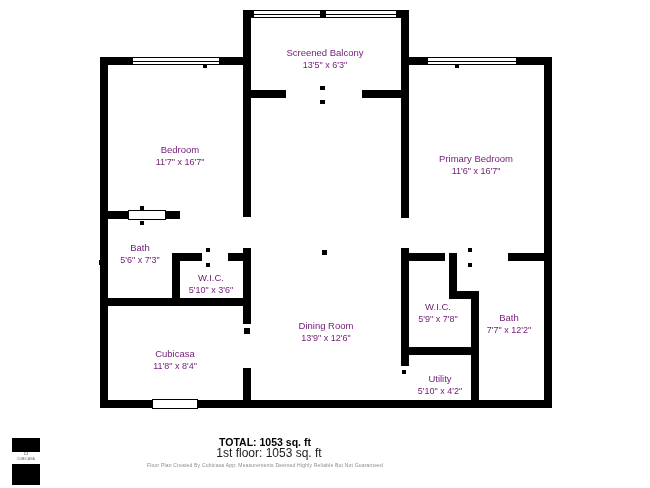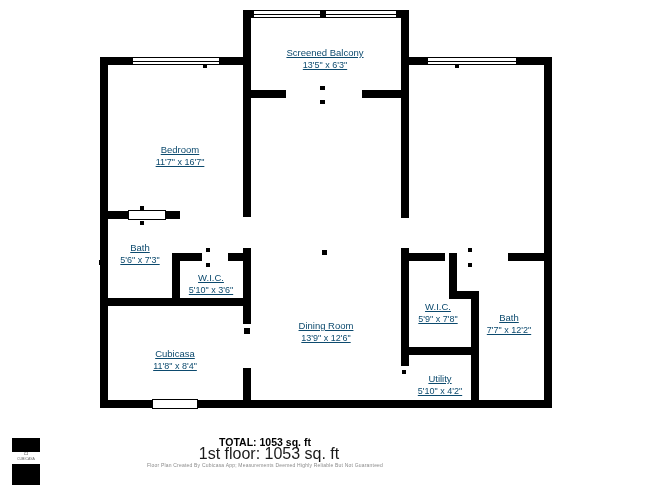--- a/index.html
+++ b/index.html
@@ -8,26 +8,26 @@
     font-family:"Liberation Sans","DejaVu Sans",sans-serif;
     position:relative;overflow:hidden;
   }
   #plan{position:absolute;left:0;top:0;width:650px;height:488px;}
   .wall{position:absolute;background:#000;}
   .window{position:absolute;background:#fff;border:1px solid #000;box-sizing:border-box;}
   .window .mull{position:absolute;left:0;right:0;top:50%;margin-top:-0.5px;height:1px;background:#000;}
   .door{position:absolute;background:#fff;border:1px solid #000;box-sizing:border-box;}
   .tick{position:absolute;background:#000;}
   .room-label{position:absolute;transform:translateX(-50%);text-align:center;
-    color:#0c4a6e;white-space:nowrap;text-decoration:underline;}
+    color:#701a75;white-space:nowrap;}
   .room-name{font-size:9.5px;line-height:13px;}
   .room-dims{font-size:9px;line-height:12px;}
   .footer{position:absolute;left:0;top:436px;width:530px;text-align:center;color:#111;}
   .f-total{font-size:10.5px;font-weight:bold;line-height:12px;color:#000;}
-  .f-floor{font-size:16px;line-height:11px;color:#1a1a1a;padding-left:8px;}
+  .f-floor{font-size:12px;line-height:11px;color:#1a1a1a;padding-left:8px;}
   .f-excl{font-size:10px;line-height:11px;color:#1a1a1a;}
   .f-disc{font-size:5px;line-height:10px;color:#8a8a8a;letter-spacing:.2px;margin-top:1px;}
   .logo{position:absolute;left:12px;top:438px;width:28px;height:47px;}
   .logo-top{width:28px;height:14px;background:#000;}
   .logo-band{width:28px;height:12px;background:#fff;position:relative;}
   .logo-bot{width:28px;height:21px;background:#000;}
   .logo-house{position:absolute;left:50%;top:-3px;transform:translateX(-50%);
     font-size:7px;line-height:7px;color:#000;}
   .logo-brand{position:absolute;left:50%;top:5px;transform:translateX(-50%);
     font-size:3.5px;line-height:5px;color:#666;white-space:nowrap;}
@@ -37,20 +37,24 @@
 
 <div id="plan">
 
   <div class="room-label" style="left:325px;top:46px;">
     <div class="room-name">Screened Balcony</div>
     <div class="room-dims">13'5" x 6'3"</div>
   </div>
   <div class="room-label" style="left:180px;top:143px;">
     <div class="room-name">Bedroom</div>
     <div class="room-dims">11'7" x 16'7"</div>
+  </div>
+  <div class="room-label" style="left:476px;top:152px;">
+    <div class="room-name">Primary Bedroom</div>
+    <div class="room-dims">11'6" x 16'7"</div>
   </div>
   <div class="room-label" style="left:140px;top:241px;">
     <div class="room-name">Bath</div>
     <div class="room-dims">5'6" x 7'3"</div>
   </div>
   <div class="room-label" style="left:211px;top:271px;">
     <div class="room-name">W.I.C.</div>
     <div class="room-dims">5'10" x 3'6"</div>
   </div>
   <div class="room-label" style="left:175px;top:347px;">

